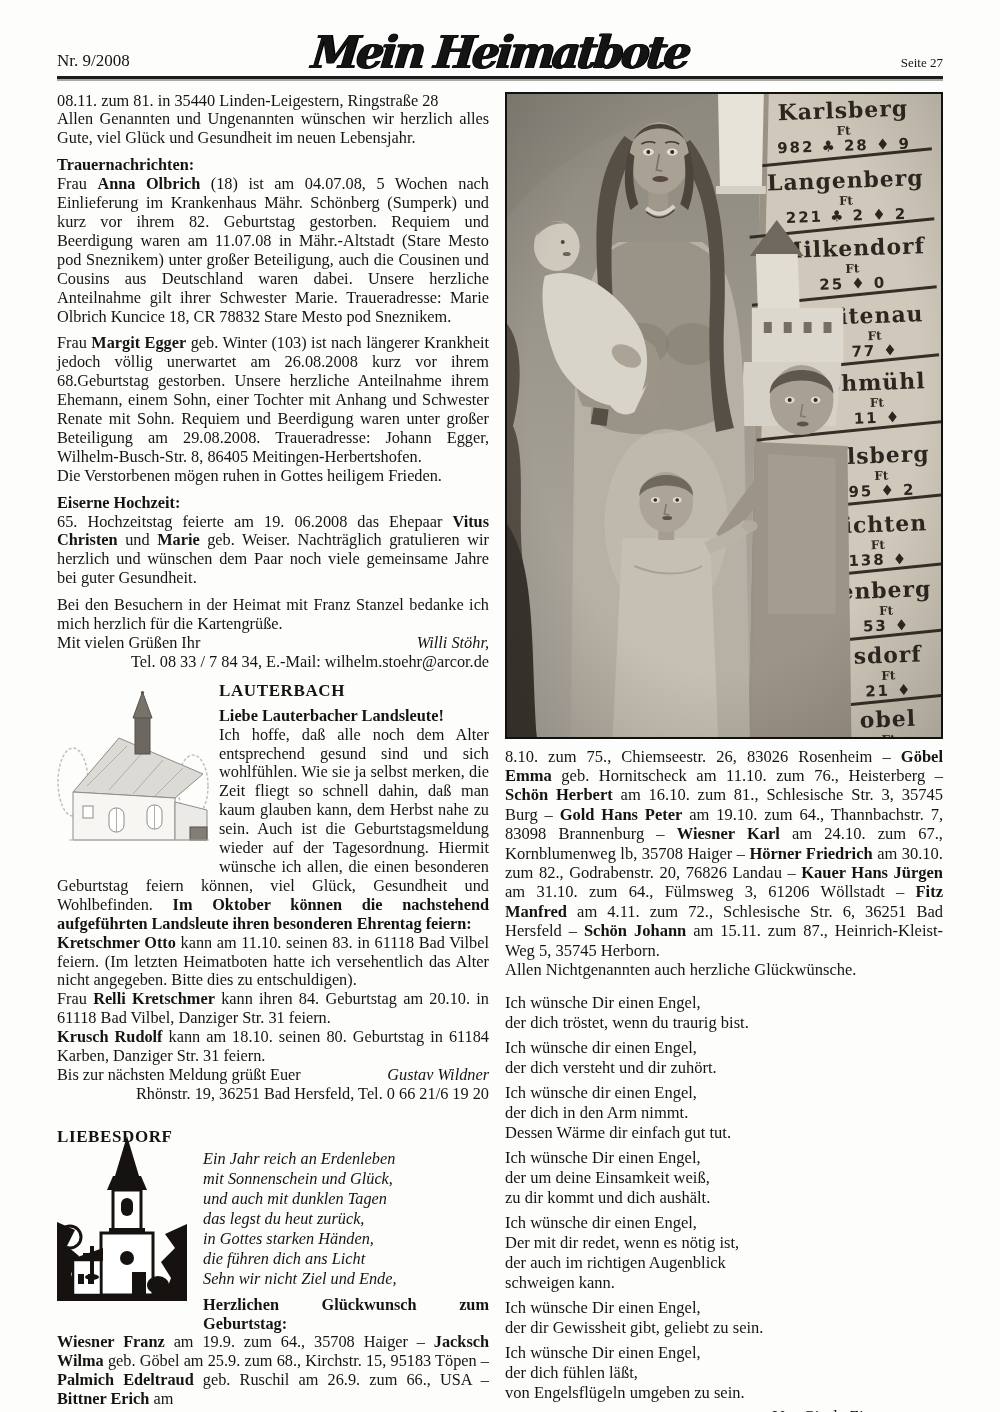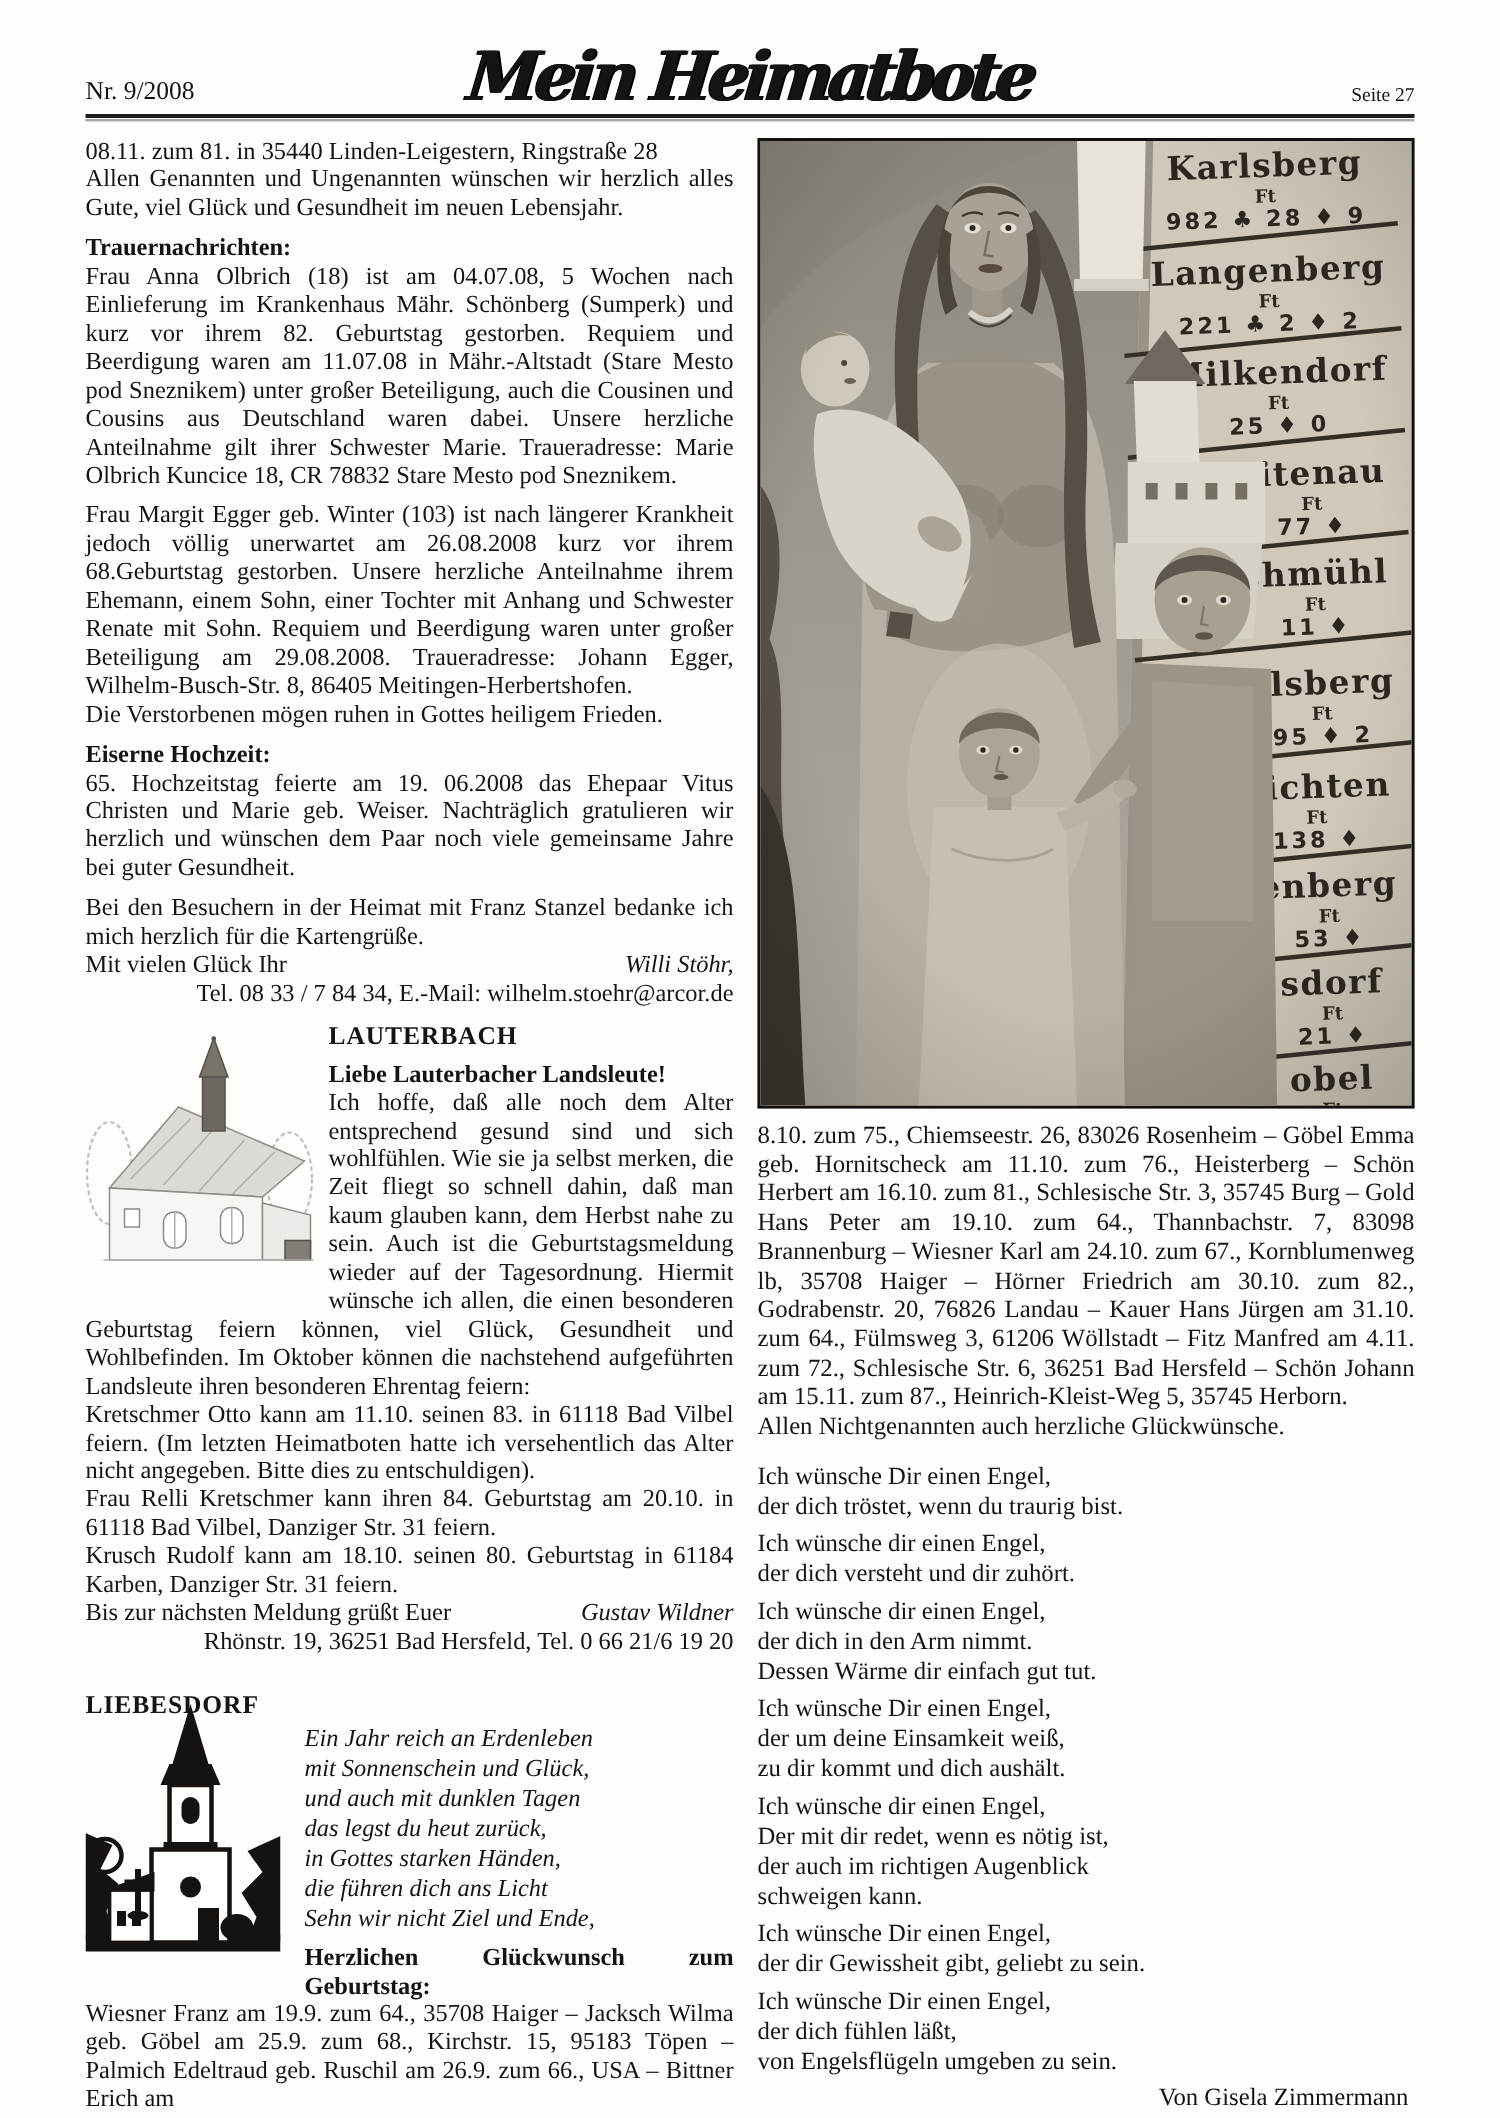--- a/index.html
+++ b/index.html
@@ -17,21 +17,21 @@
   .rule{margin-top:5px;height:5px;
         background:linear-gradient(#1c1c1c 0 55%,#fdfdfb 55% 70%,#a9a9a5 70% 100%);}
   
   .cols{display:flex;gap:16px;margin-top:11px;}
   .col{box-sizing:border-box;}
   .col.left{width:433px;font-size:16.3px;line-height:18.9px;text-align:justify;}
   .col.right{width:438px;font-size:16.5px;line-height:19.4px;text-align:justify;}
   p{margin:0;}
   .h{font-weight:bold;}
   .i{font-style:italic;}
-  .b{font-weight:normal;}
+  .b{font-weight:bold;}
   .sp{margin-top:8px;}
   .sig{display:flex;justify-content:space-between;}
   .contact{text-align:right;}
   
   .section.lb{margin-top:10px;}
   .church1{float:left;width:152px;height:158px;margin:8px 10px 20px 0;}
   .sect-title{font-weight:bold;font-size:17px;letter-spacing:.6px;margin-bottom:6px;}
   
   .section.ld{margin-top:24px;position:relative;}
   .church2{position:absolute;left:0;top:6px;width:130px;height:172px;}
@@ -74,21 +74,21 @@
       <p class="h sp">Trauernachrichten:</p>
       <p><span>Frau </span><span class="b">Anna Olbrich</span><span> (18) ist am 04.07.08, 5 Wochen nach Einlieferung im Krankenhaus Mähr. Schönberg (Sumperk) und kurz vor ihrem 82. Geburtstag gestorben. Requiem und Beerdigung waren am 11.07.08 in Mähr.-Altstadt (Stare Mesto pod Sneznikem) unter großer Beteiligung, auch die Cousinen und Cousins aus Deutschland waren dabei. Unsere herzliche Anteilnahme gilt ihrer Schwester Marie. Traueradresse:  Marie Olbrich Kuncice 18, CR 78832 Stare Mesto pod Sneznikem.</span></p>
       <p class="sp"><span>Frau </span><span class="b">Margit Egger</span><span> geb. Winter (103) ist nach längerer Krankheit jedoch völlig unerwartet am 26.08.2008 kurz vor ihrem 68.Geburtstag gestorben. Unsere herzliche Anteilnahme ihrem Ehemann, einem Sohn, einer Tochter mit Anhang und Schwester Renate mit Sohn. Requiem und Beerdigung waren unter großer Beteiligung am 29.08.2008. Traueradresse: Johann Egger, Wilhelm-Busch-Str. 8, 86405 Meitingen-Herbertshofen.</span></p>
       <p>Die Verstorbenen mögen ruhen in Gottes heiligem Frieden.</p>
 
       <p class="h sp">Eiserne Hochzeit:</p>
       <p><span>65. Hochzeitstag feierte am 19. 06.2008 das Ehepaar </span><span class="b">Vitus Christen</span><span> und </span><span class="b">Marie</span><span> geb. Weiser. Nachträglich  gratulieren wir herzlich und wünschen dem Paar noch viele gemeinsame Jahre bei guter Gesundheit.</span></p>
 
       <p class="sp">Bei den Besuchern in der Heimat mit Franz Stanzel bedanke ich mich herzlich für die Kartengrüße.</p>
       <div class="sig">
-        <span>Mit vielen Glück Ihr</span>
+        <span>Mit vielen Grüßen Ihr</span>
         <span class="i">Willi Stöhr,</span>
       </div>
       <div class="contact">Tel. 08 33 / 7 84 34, E.-Mail: wilhelm.stoehr@arcor.de</div>
 
       <div class="section lb">
         <svg class="church1" viewBox="0 0 152 158" aria-hidden="true">
           <ellipse cx="16" cy="92" rx="15" ry="34" fill="none" stroke="#c2c0bb" stroke-width="1.5" stroke-dasharray="3,2"></ellipse>
           <ellipse cx="136" cy="96" rx="15" ry="31" fill="none" stroke="#c2c0bb" stroke-width="1.5" stroke-dasharray="3,2"></ellipse>
           <polygon points="16,102 62,48 146,84 118,108" fill="#dcdad5" stroke="#8e8c87"></polygon>
           <line x1="30" y1="96" x2="70" y2="56" stroke="#b0aea9"></line>

